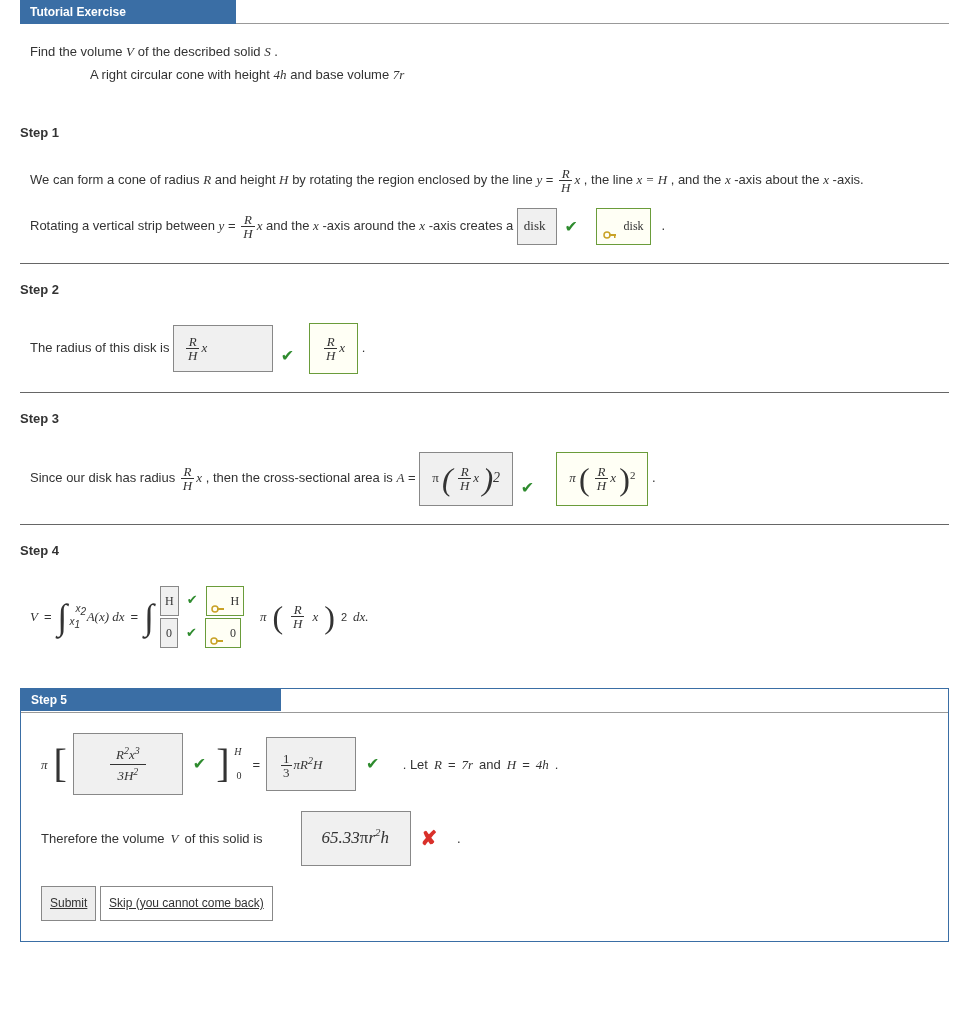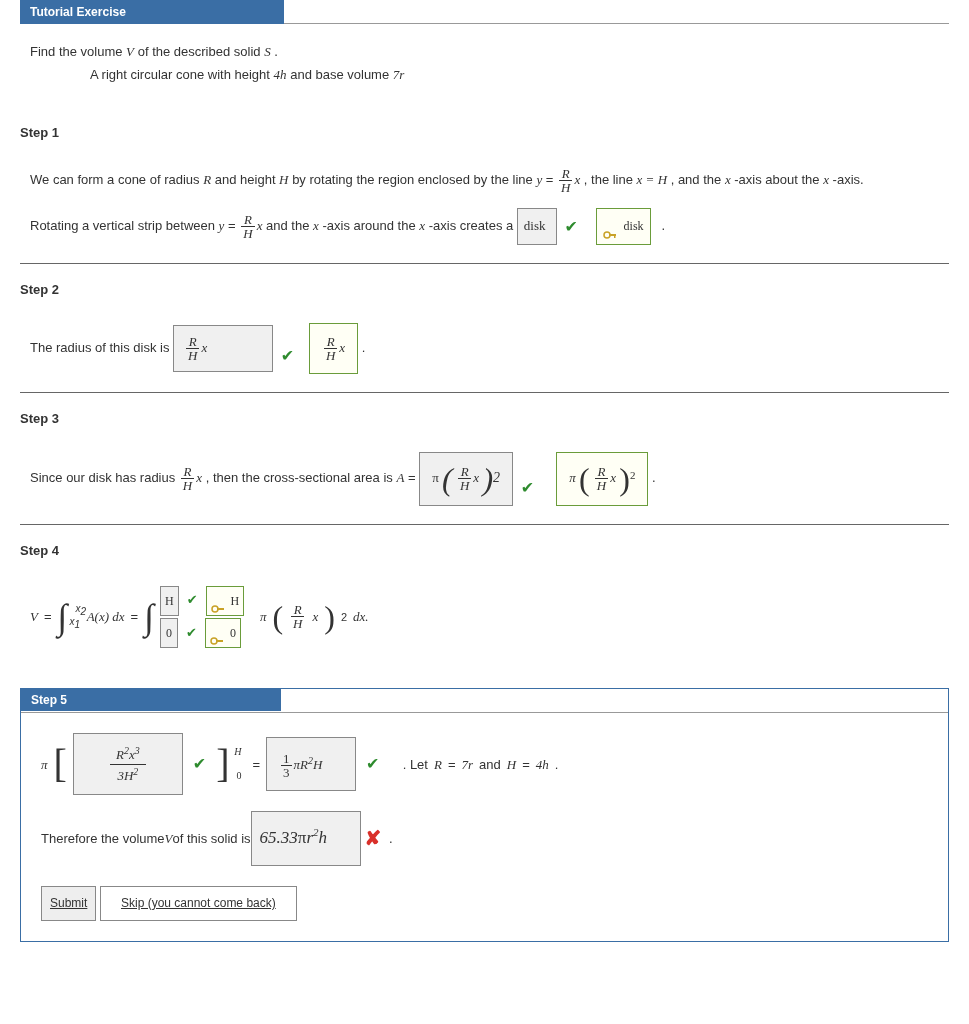--- a/index.html
+++ b/index.html
@@ -11,21 +11,21 @@
     color: #333;
     background: #fff;
   }
   .page { width: 969px; padding: 0 20px 40px 20px; }
   .header-bar {
     background: #3a6ea5;
     color: #fff;
     font-weight: bold;
     padding: 5px 10px;
     display: inline-block;
-    width: 264px;
+    width: 216px;
     font-size: 12px;
   }
   .header-row { border-bottom: 1px solid #999; margin-bottom: 12px; height:24px;}
   .header-row .header-bar { height:24px; }
   .intro { padding: 4px 0 20px 10px; line-height: 1.8; }
   .indent { padding-left: 60px; }
   .step-title { font-weight: bold; margin: 18px 0 10px 0; }
   .step-body { padding: 0 0 18px 10px; line-height: 2.2; margin-top: 26px; }
   .divider { border-top: 1px solid #666; margin: 0 0 0 0; }
   .math-ital { font-style: italic; font-family: "Times New Roman", serif; }
@@ -94,21 +94,21 @@
     text-decoration: underline;
     cursor:pointer;
     display:inline-block;
     margin-top:20px;
   }
   .skip-link {
     font-size:12px;
     text-decoration: underline;
     color:#333;
     border:1px solid #888;
-    padding:2px 20px;
+    padding:2px 8px;
     cursor:pointer;
     display:inline-block;
   }
   .bracket-lg {
     font-family: "Times New Roman", serif;
     font-size: 40px;
     vertical-align: middle;
     display:inline-block;
     line-height:40px;
   }
@@ -373,25 +373,25 @@
         <span class="math-ital">R</span>
         <span> = </span>
         <span class="math-ital">7r</span>
         <span> and </span>
         <span class="math-ital">H</span>
         <span> = </span>
         <span class="math-ital">4h</span>
         <span>.</span>
       </div>
 
-      <div style="margin-top:16px;display:flex;align-items:center;flex-wrap:wrap;">
+      <div style="margin-top:16px;display:flex;align-items:center;gap:6px;flex-wrap:wrap;">
         <span>Therefore the volume </span>
         <span class="math-ital">V</span>
         <span> of this solid is </span>
-        <span class="input-box" style="min-width:110px;font-size:17px;padding:6px 8px;">
+        <span class="input-box" style="min-width:110px;font-size:17px;padding:6px 20px;margin-left:32px;">
           65.33<span style="font-style:normal;">π</span>r<sup style="font-size:11px;">2</sup>h
         </span>
         <span class="cross">✘</span>
         &nbsp;<span>.</span>
       </div>
 
       <div>
         <span class="submit-btn">Submit</span>
         <span class="skip-link">Skip (you cannot come back)</span>
       </div>

